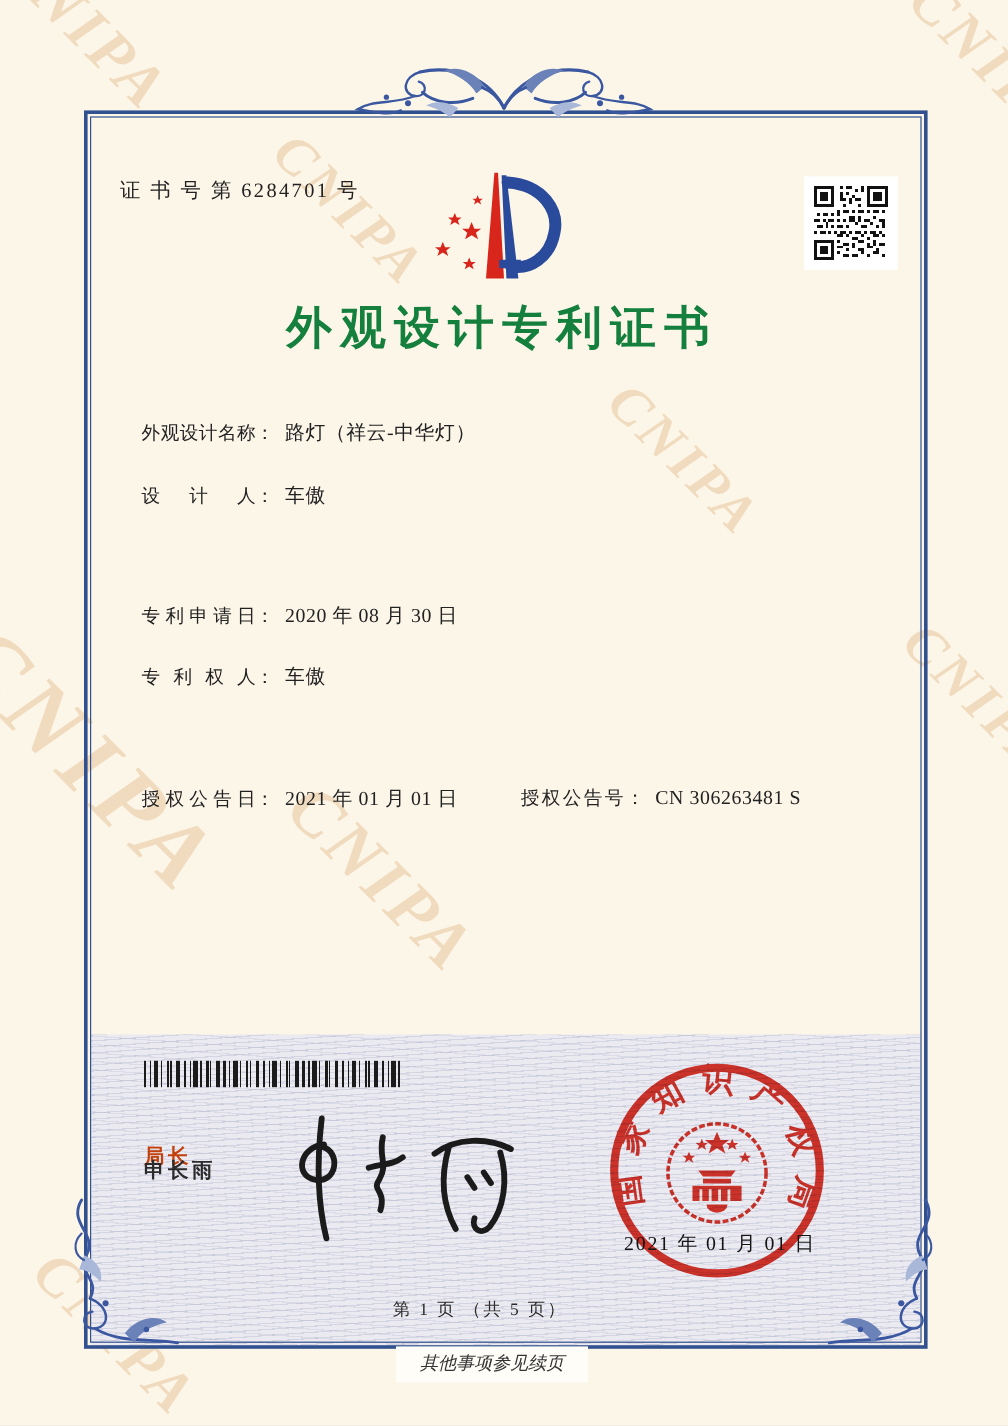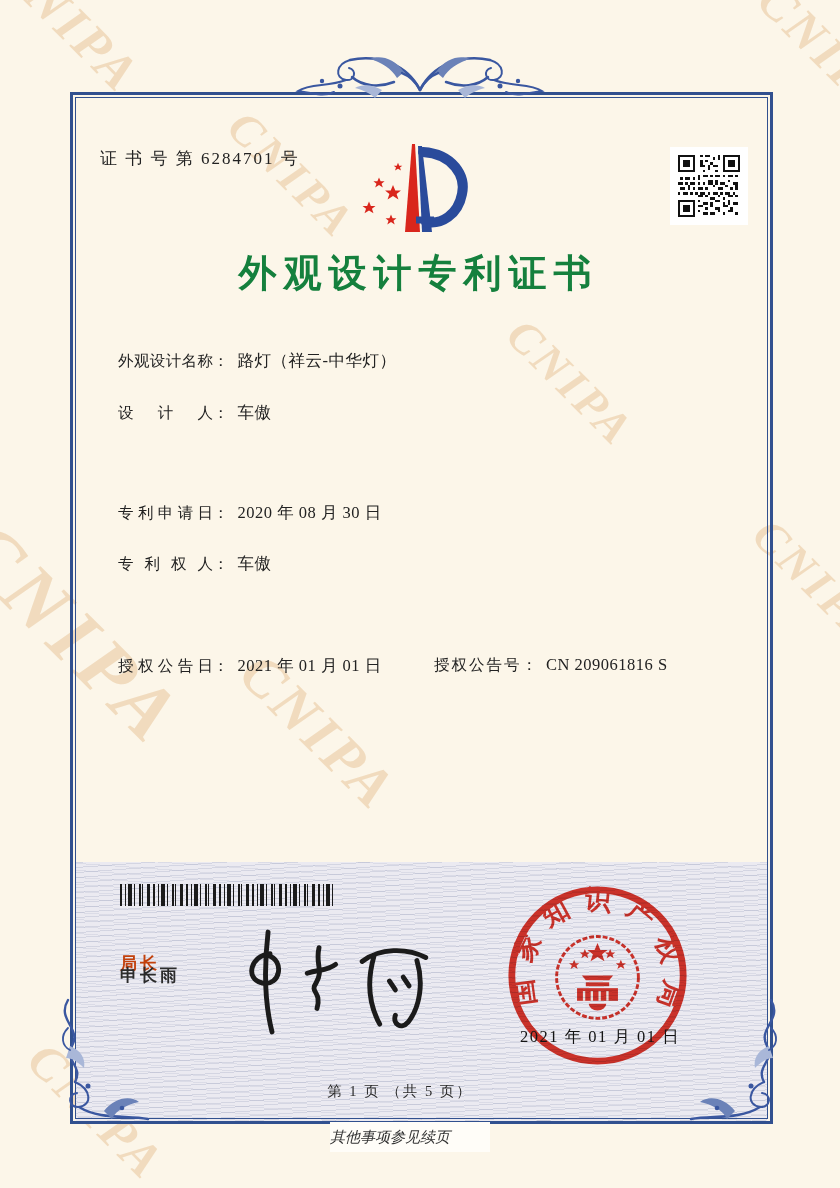--- a/index.html
+++ b/index.html
@@ -74,21 +74,21 @@
     font-family:"Liberation Sans","DejaVu Sans",sans-serif;font-weight:600;color:#c2410c;}
   .sig-name{position:absolute;z-index:4;left:120px;top:964px;font-size:17px;letter-spacing:3px;
     font-family:Liberation Serif, serif;font-weight:600;color:#2b2b2b;}
   .signature{position:absolute;z-index:4;left:225px;top:925px;}
   .seal{position:absolute;z-index:4;left:505px;top:883px;mix-blend-mode:multiply;opacity:.93;}
   .seal-date{position:absolute;z-index:5;left:520px;top:1026px;font-size:16.5px;
     letter-spacing:1.5px;color:#141414;white-space:nowrap;}
   .page-info{position:absolute;z-index:4;left:70px;top:1082px;width:660px;text-align:center;
     font-size:14.5px;letter-spacing:2px;color:#2a2a2a;}
   .note-strip{position:absolute;z-index:4;left:330px;top:1122px;width:160px;height:30px;
-    background:#fffdf8;text-align:left;line-height:30px;font-size:15px;font-style:italic;color:#333;}
+    background:#fffdf8;text-align:center;line-height:30px;font-size:15px;font-style:italic;color:#333;}
 </style>
 </head>
 <body>
 
 <div class="page">
 
   <div class="wm wm-a">CNIPA</div>
   <div class="wm wm-b">CNIPA</div>
   <div class="wm wm-c">CNIPA</div>
   <div class="wm wm-d">CNIPA</div>
@@ -195,21 +195,21 @@
   </div>
   <div class="row r4">
     <span class="flabel">专利申请日</span><span class="fcolon">：</span><span class="fvalue">2020 年 08 月 30 日</span>
   </div>
   <div class="row r5">
     <span class="flabel">专利权人</span><span class="fcolon">：</span><span class="fvalue">车傲</span>
   </div>
   <div class="row r7">
     <span class="flabel">授权公告日</span><span class="fcolon">：</span><span class="fvalue">2021 年 01 月 01 日</span>
     <span class="col2">
-      <span class="flabel" style="width:auto;letter-spacing:2px">授权公告号</span><span class="fcolon">：</span><span class="fvalue">CN 209061816 S</span>
+      <span class="flabel" style="width:auto;letter-spacing:2px">授权公告号</span><span class="fcolon">：</span><span class="fvalue">CN 306263481 S</span>
     </span>
   </div>
 
   <div class="paras">
   </div>
 
   <div class="barcode"></div>
 
   <div class="sig-title">局长</div>
   <div class="sig-name">申长雨</div>

